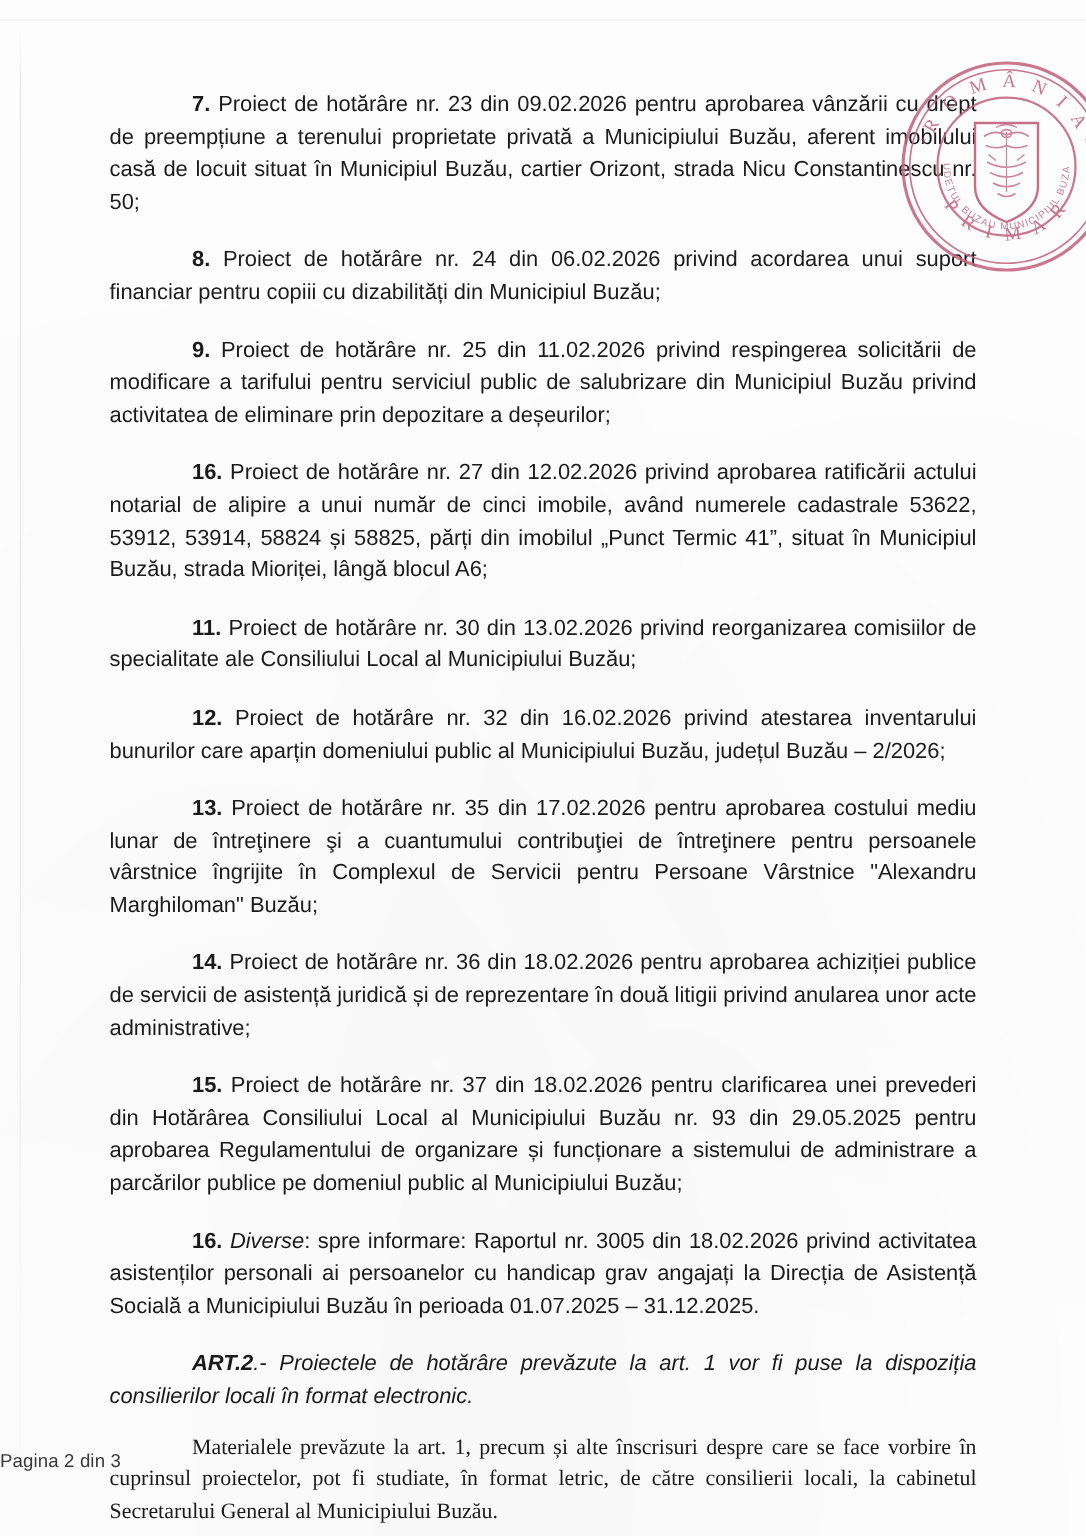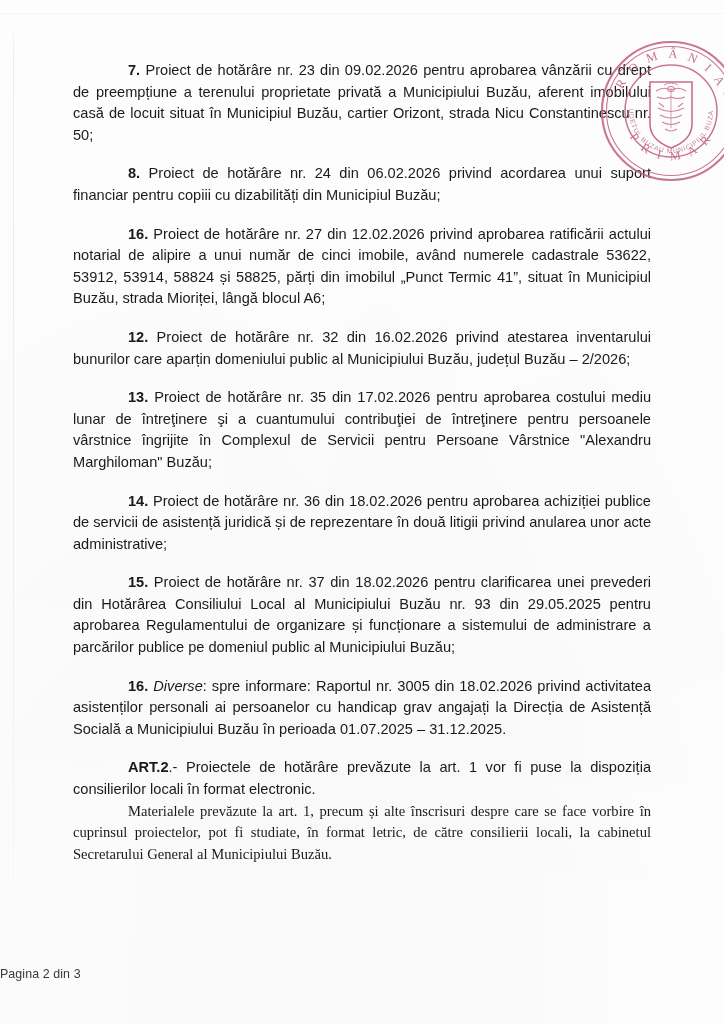--- a/index.html
+++ b/index.html
@@ -71,21 +71,21 @@
     font-size: 14.6px;
     line-height: 21.6px;
     color: #1b1b1b;
     text-align: justify;
     text-justify: inter-word;
     text-indent: 55px;
     margin-bottom: 17px;
     -webkit-font-smoothing: antialiased;
   }
 
-  p.para.tight { margin-bottom: 0; }
+  p.para.tight { margin-bottom: 12px; font-style: italic; }
 
   p.para:last-child { margin-bottom: 16px; font-family: Liberation Serif, serif; }
 
   .num { font-weight: bold; }
   .art { font-weight: bold; }
   .ital { font-style: italic; }
 
   
   #page-footer {
     position: absolute;
@@ -117,23 +117,25 @@
 
   <div id="scan-edge-top"></div>
   <div id="scan-edge-left"></div>
 
   <div id="doc-body">
 
     <p class="para"><span class="num">7.</span><span> Proiect de hotărâre nr. 23 din 09.02.2026 pentru aprobarea vânzării cu drept de preempțiune a terenului proprietate privată a Municipiului Buzău, aferent imobilului casă de locuit situat în Municipiul Buzău, cartier Orizont, strada Nicu Constantinescu nr. 50;</span></p>
 
     <p class="para"><span class="num">8.</span><span> Proiect de hotărâre nr. 24 din 06.02.2026 privind acordarea unui suport financiar pentru copiii cu dizabilități din Municipiul Buzău;</span></p>
 
+    <p class="para"><span class="num">9.</span><span> Proiect de hotărâre nr. 25 din 11.02.2026 privind respingerea solicitării de modificare a tarifului pentru serviciul public de salubrizare din Municipiul Buzău privind activitatea de eliminare prin depozitare a deșeurilor;</span></p>
 
     <p class="para"><span class="num">16.</span><span> Proiect de hotărâre nr. 27 din 12.02.2026 privind aprobarea ratificării actului notarial de alipire a unui număr de cinci imobile, având numerele cadastrale 53622, 53912, 53914, 58824 și 58825, părți din imobilul „Punct Termic 41”, situat în Municipiul Buzău, strada Mioriței, lângă blocul A6;</span></p>
 
+    <p class="para"><span class="num">11.</span><span> Proiect de hotărâre nr. 30 din 13.02.2026 privind reorganizarea comisiilor de specialitate ale Consiliului Local al Municipiului Buzău;</span></p>
 
     <p class="para"><span class="num">12.</span><span> Proiect de hotărâre nr. 32 din 16.02.2026 privind atestarea inventarului bunurilor care aparțin domeniului public al Municipiului Buzău, județul Buzău – 2/2026;</span></p>
 
     <p class="para"><span class="num">13.</span><span> Proiect de hotărâre nr. 35 din 17.02.2026 pentru aprobarea costului mediu lunar de întreţinere şi a cuantumului contribuţiei de întreţinere pentru persoanele vârstnice îngrijite în Complexul de Servicii pentru Persoane Vârstnice "Alexandru Marghiloman" Buzău;</span></p>
 
     <p class="para"><span class="num">14.</span><span> Proiect de hotărâre nr. 36 din 18.02.2026 pentru aprobarea achiziției publice de servicii de asistență juridică și de reprezentare în două litigii privind anularea unor acte administrative;</span></p>
 
     <p class="para"><span class="num">15.</span><span> Proiect de hotărâre nr. 37 din 18.02.2026 pentru clarificarea unei prevederi din Hotărârea Consiliului Local al Municipiului Buzău nr. 93 din 29.05.2025 pentru aprobarea Regulamentului de organizare și funcționare a sistemului de administrare a parcărilor publice pe domeniul public al Municipiului Buzău;</span></p>
 
     <p class="para"><span class="num">16.</span><span class="ital"> Diverse</span><span>: spre informare: Raportul nr. 3005 din 18.02.2026 privind activitatea asistenților personali ai persoanelor cu handicap grav angajați la Direcția de Asistență Socială a Municipiului Buzău în perioada 01.07.2025 – 31.12.2025.</span></p>

